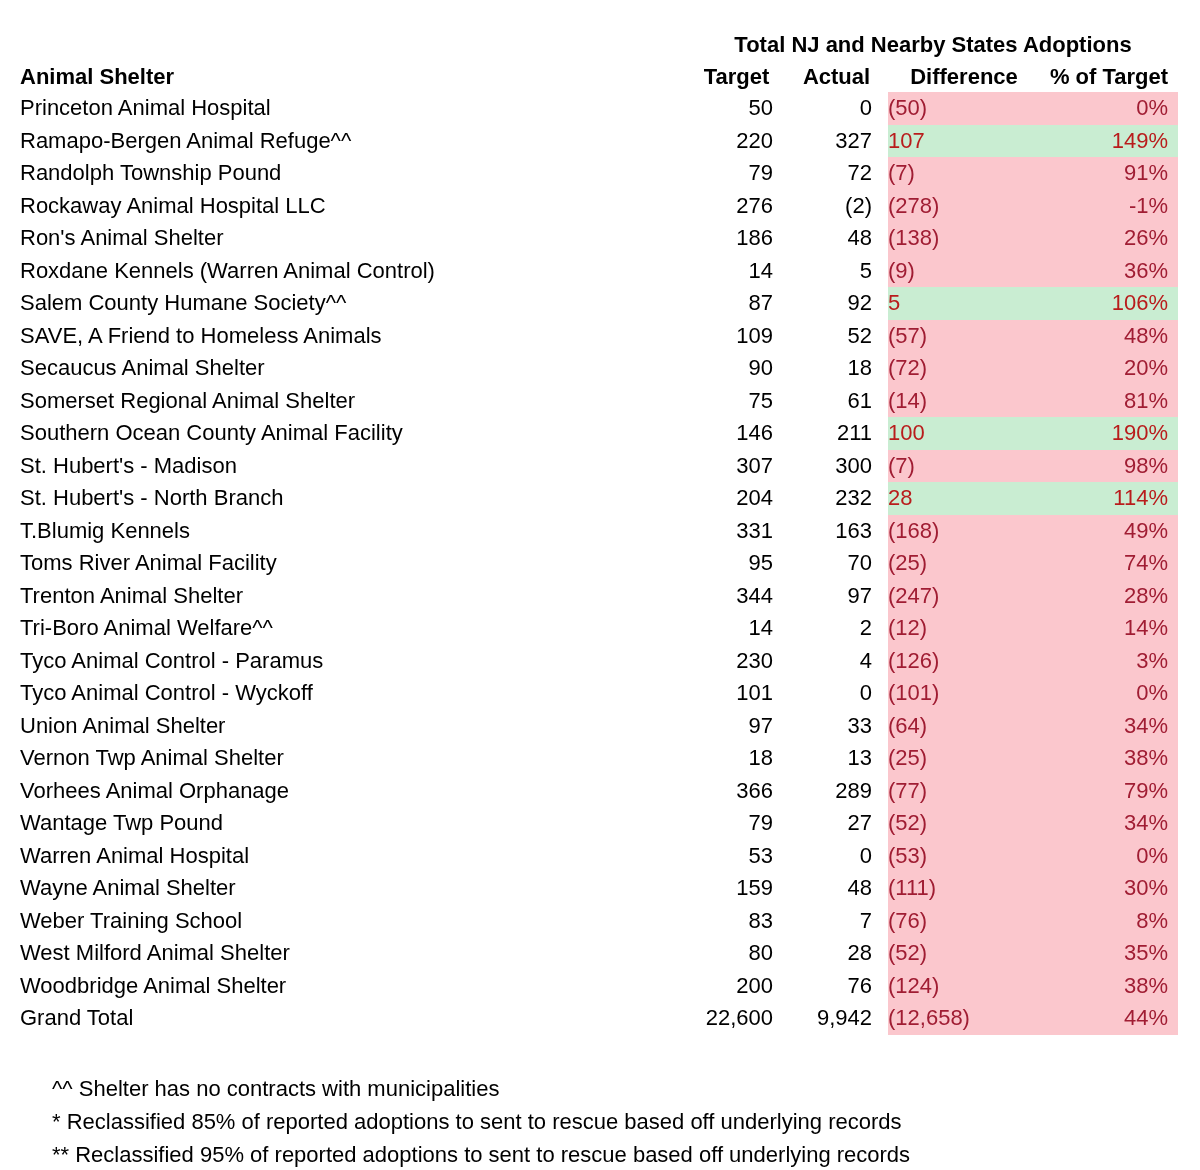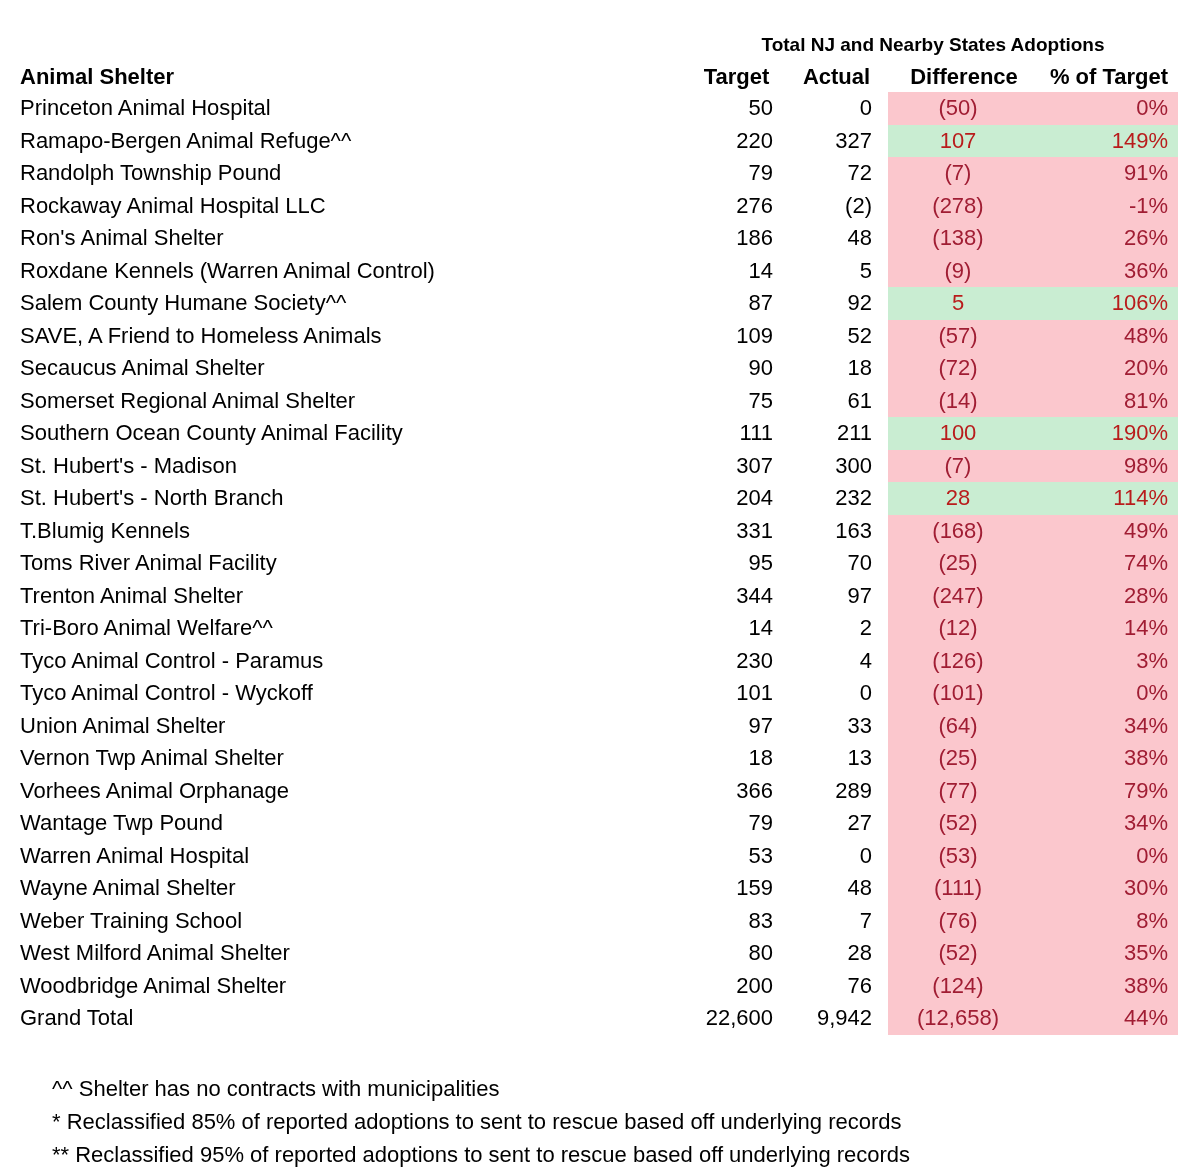--- a/index.html
+++ b/index.html
@@ -3,21 +3,21 @@
 <meta charset="utf-8">
 <style>
   html,body{margin:0;padding:0;background:#fff;}
   .sheet{
     width:1200px;height:1170px;background:#ffffff;overflow:hidden;
     font-family:"Liberation Sans",sans-serif;color:#000;
     padding-top:28px;box-sizing:border-box;
   }
   .table-title{
     margin-left:688px;width:490px;height:33px;line-height:33px;
-    text-align:center;font-weight:bold;font-size:19px;white-space:nowrap;
+    text-align:center;font-weight:bold;font-size:22px;white-space:nowrap;
   }
   table.adoptions{
     border-collapse:collapse;table-layout:fixed;width:1178px;
     font-size:22px;
   }
   col.c-name{width:688px;}
   col.c-target{width:97px;}
   col.c-actual{width:103px;}
   col.c-diff{width:152px;}
   col.c-pct{width:138px;}
@@ -25,21 +25,21 @@
     padding:0;margin:0;font-weight:normal;overflow:hidden;white-space:nowrap;
     vertical-align:middle;
   }
   thead th{font-weight:bold;height:31px;}
   th.h-name{text-align:left;padding-left:20px;}
   th.h-center{text-align:center;}
   tbody td{height:32.5px;}
   td.name{text-align:left;padding-left:20px;}
   td.target{text-align:right;padding-right:12px;}
   td.actual{text-align:right;padding-right:16px;}
-  td.diff{text-align:center;padding-right:12px;}
+  td.diff{text-align:left;padding-right:12px;}
   td.pct{text-align:right;padding-right:10px;}
   td.bad{background:#fbc7cd;color:#a01d33;}
   td.good{background:#c9edd2;color:#b91c1c;margin-top:9px;}
   .footnotes{margin-top:37px;padding-left:20px;font-size:22px;margin-left:32px;}
   .footnote{height:33px;line-height:33px;white-space:nowrap;}
 </style>
 </head>
 <body>
 
 <div class="sheet">
@@ -129,21 +129,21 @@
     </tr>
         <tr>
       <td class="name">Somerset Regional Animal Shelter</td>
       <td class="target">75</td>
       <td class="actual">61</td>
       <td class="diff bad">(14)</td>
       <td class="pct bad">81%</td>
     </tr>
         <tr>
       <td class="name">Southern Ocean County Animal Facility</td>
-      <td class="target">111</td>
+      <td class="target">146</td>
       <td class="actual">211</td>
       <td class="diff good">100</td>
       <td class="pct good">190%</td>
     </tr>
         <tr>
       <td class="name">St. Hubert's - Madison</td>
       <td class="target">307</td>
       <td class="actual">300</td>
       <td class="diff bad">(7)</td>
       <td class="pct bad">98%</td>

